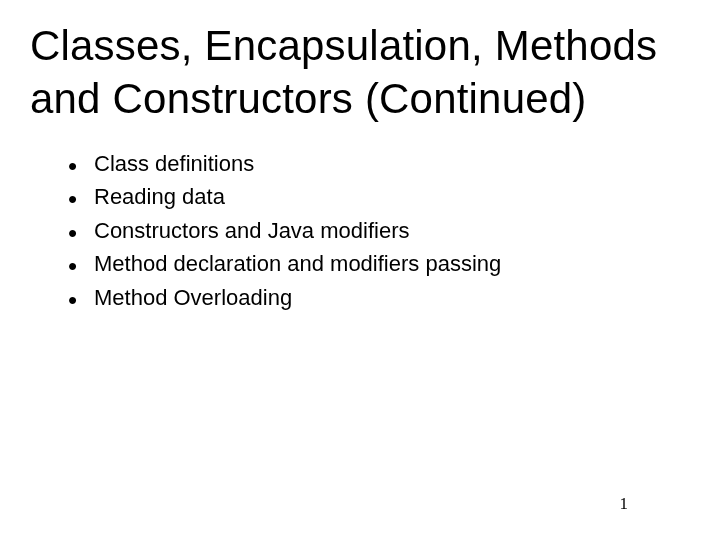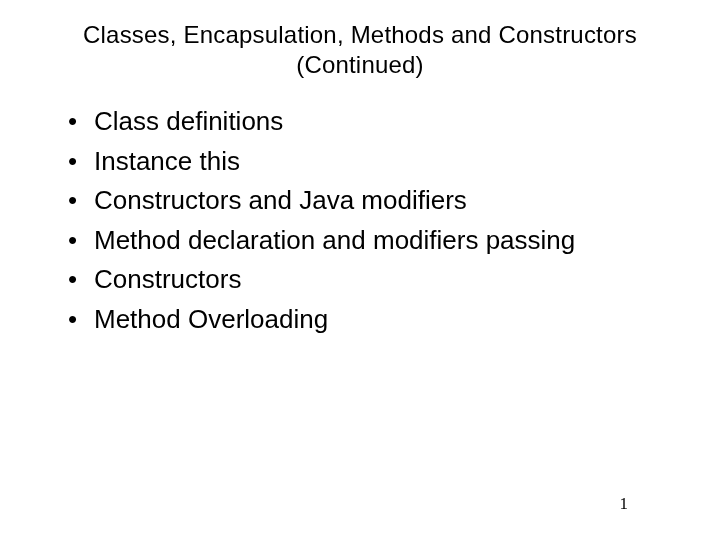--- a/index.html
+++ b/index.html
@@ -16,33 +16,32 @@
       position: relative;
       overflow: hidden;
     }
     .slide {
       width: 100%;
       height: 100%;
       padding: 20px 30px 30px 30px;
       position: relative;
     }
     .title {
-      font-size: 24px;
+      font-size: 42px;
       font-weight: normal;
-      text-align: center;
       line-height: 1.25;
       margin-bottom: 22px;
       letter-spacing: 0.2px;
     }
     .bullets {
       list-style: none;
       padding-left: 38px;
     }
     .bullets li {
-      font-size: 26px;
+      font-size: 22px;
       line-height: 1.52;
       position: relative;
       padding-left: 26px;
     }
     .bullets li::before {
       content: "•";
       position: absolute;
       left: 0;
       top: 0;
       font-size: 26px;
@@ -55,20 +54,19 @@
       font-family: "Times New Roman", Times, serif;
     }
   </style>
 </head>
 <body>
 
 <div class="slide">
   <h1 class="title">Classes, Encapsulation, Methods and Constructors (Continued)</h1>
   <ul class="bullets">
     <li>Class definitions</li>
-    <li>Instance this</li>
+    <li>Reading data</li>
     <li>Constructors and Java modifiers</li>
     <li>Method declaration and modifiers passing</li>
-    <li>Constructors</li>
     <li>Method Overloading</li>
   </ul>
   <div class="page-number">1</div>
 </div>
 
 </body></html>

